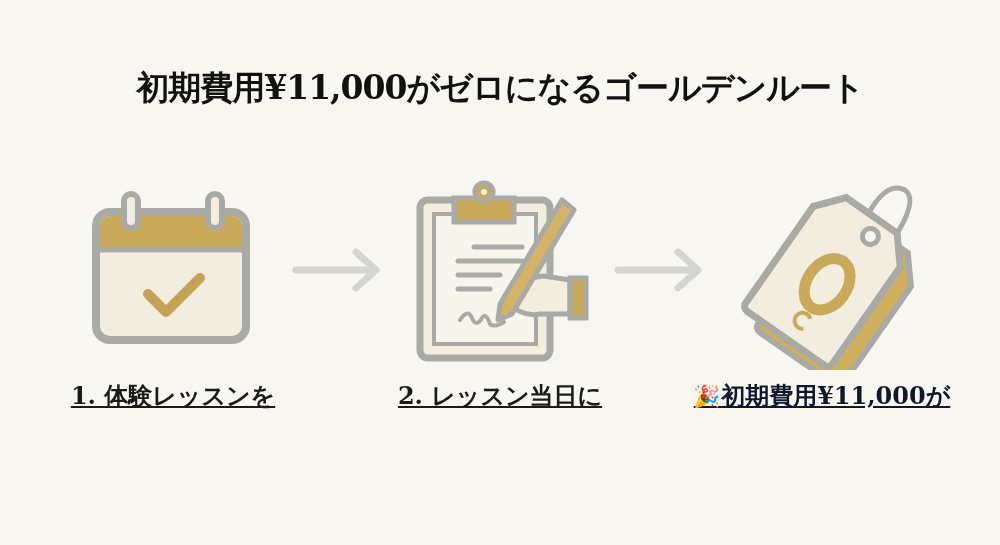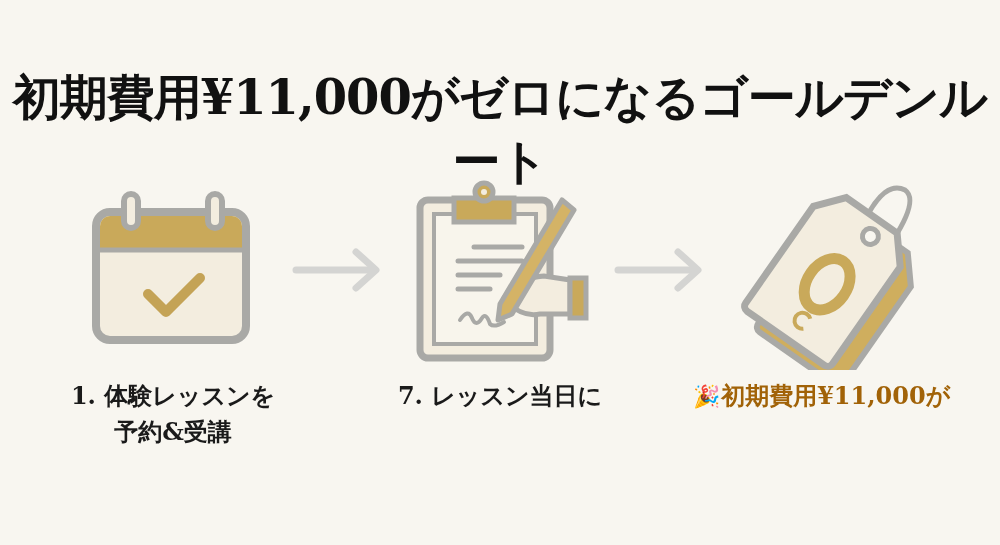--- a/index.html
+++ b/index.html
@@ -4,29 +4,29 @@
 <style>
   html, body { margin:0; padding:0; }
   body {
     width:1000px; height:545px; overflow:hidden;
     background:#f8f6f0;
     font-family:"DejaVu Serif", "Liberation Serif", serif;
     position:relative;
   }
   .title {
     position:absolute; left:0; top:66px; width:1000px; text-align:center;
-    font-size:48px; font-weight:bold; color:#111; letter-spacing:-1px;
+    font-size:33px; font-weight:bold; color:#111; letter-spacing:-1px;
   }
   .icon { position:absolute; }
   .arrow { position:absolute; }
   .label {
     position:absolute; text-align:center; font-weight:bold;
-    font-size:24px; line-height:36px; color:#1a1a1a; width:300px;
+    font-size:24px; line-height:36px; color:#1a1a1a; width:300px;text-decoration:underline;
   }
-  .label.gold { color:#a16207; }
+  .label.gold { color:#0f172a; }
   .emoji { font-size:22px; }
 </style>
 </head>
 <body>
 
 <div class="title">初期費用¥11,000がゼロになるゴールデンルート</div>
 
 <svg class="icon" style="left:88px;top:188px" width="170" height="165" viewBox="0 0 170 165">
   <rect x="8" y="24" width="150" height="128" rx="14" fill="#f3eddf" stroke="#a9a9a6" stroke-width="8"></rect>
   <path d="M12 38 a10 10 0 0 1 10 -10 h122 a10 10 0 0 1 10 10 v22 h-142z" fill="#c9a95a"></path>
@@ -68,22 +68,21 @@
     <path d="M70 30 h60 l22 26 v118 a6 6 0 0 1 -6 6 h-92 a6 6 0 0 1 -6 -6 v-118z" fill="#cfae5e" stroke="#a9a9a6" stroke-width="6" transform="translate(14 6)"></path>
     <path d="M62 26 h62 l22 26 v118 a6 6 0 0 1 -6 6 h-94 a6 6 0 0 1 -6 -6 v-118z" fill="#f3eddf" stroke="#a9a9a6" stroke-width="7"></path>
     <circle cx="104" cy="44" r="8" fill="#f8f6f0" stroke="#a9a9a6" stroke-width="5"></circle>
     <ellipse cx="96" cy="108" rx="20" ry="28" fill="none" stroke="#c9a95a" stroke-width="11"></ellipse>
     <path d="M102 146 a8 8 0 1 0 0 12" fill="none" stroke="#c9a95a" stroke-width="4"></path>
   </g>
 </svg>
 
 <div class="label" style="left:23px;top:378px">
   <div>1. 体験レッスンを</div>
-  <div>予約&amp;受講</div>
 </div>
 
 <div class="label" style="left:350px;top:378px">
-  <div>7. レッスン当日に</div>
+  <div>2. レッスン当日に</div>
 </div>
 
 <div class="label gold" style="left:672px;top:378px">
   <div><span class="emoji">🎉</span><span>初期費用¥11,000が</span></div>
 </div>
 
 </body></html>

